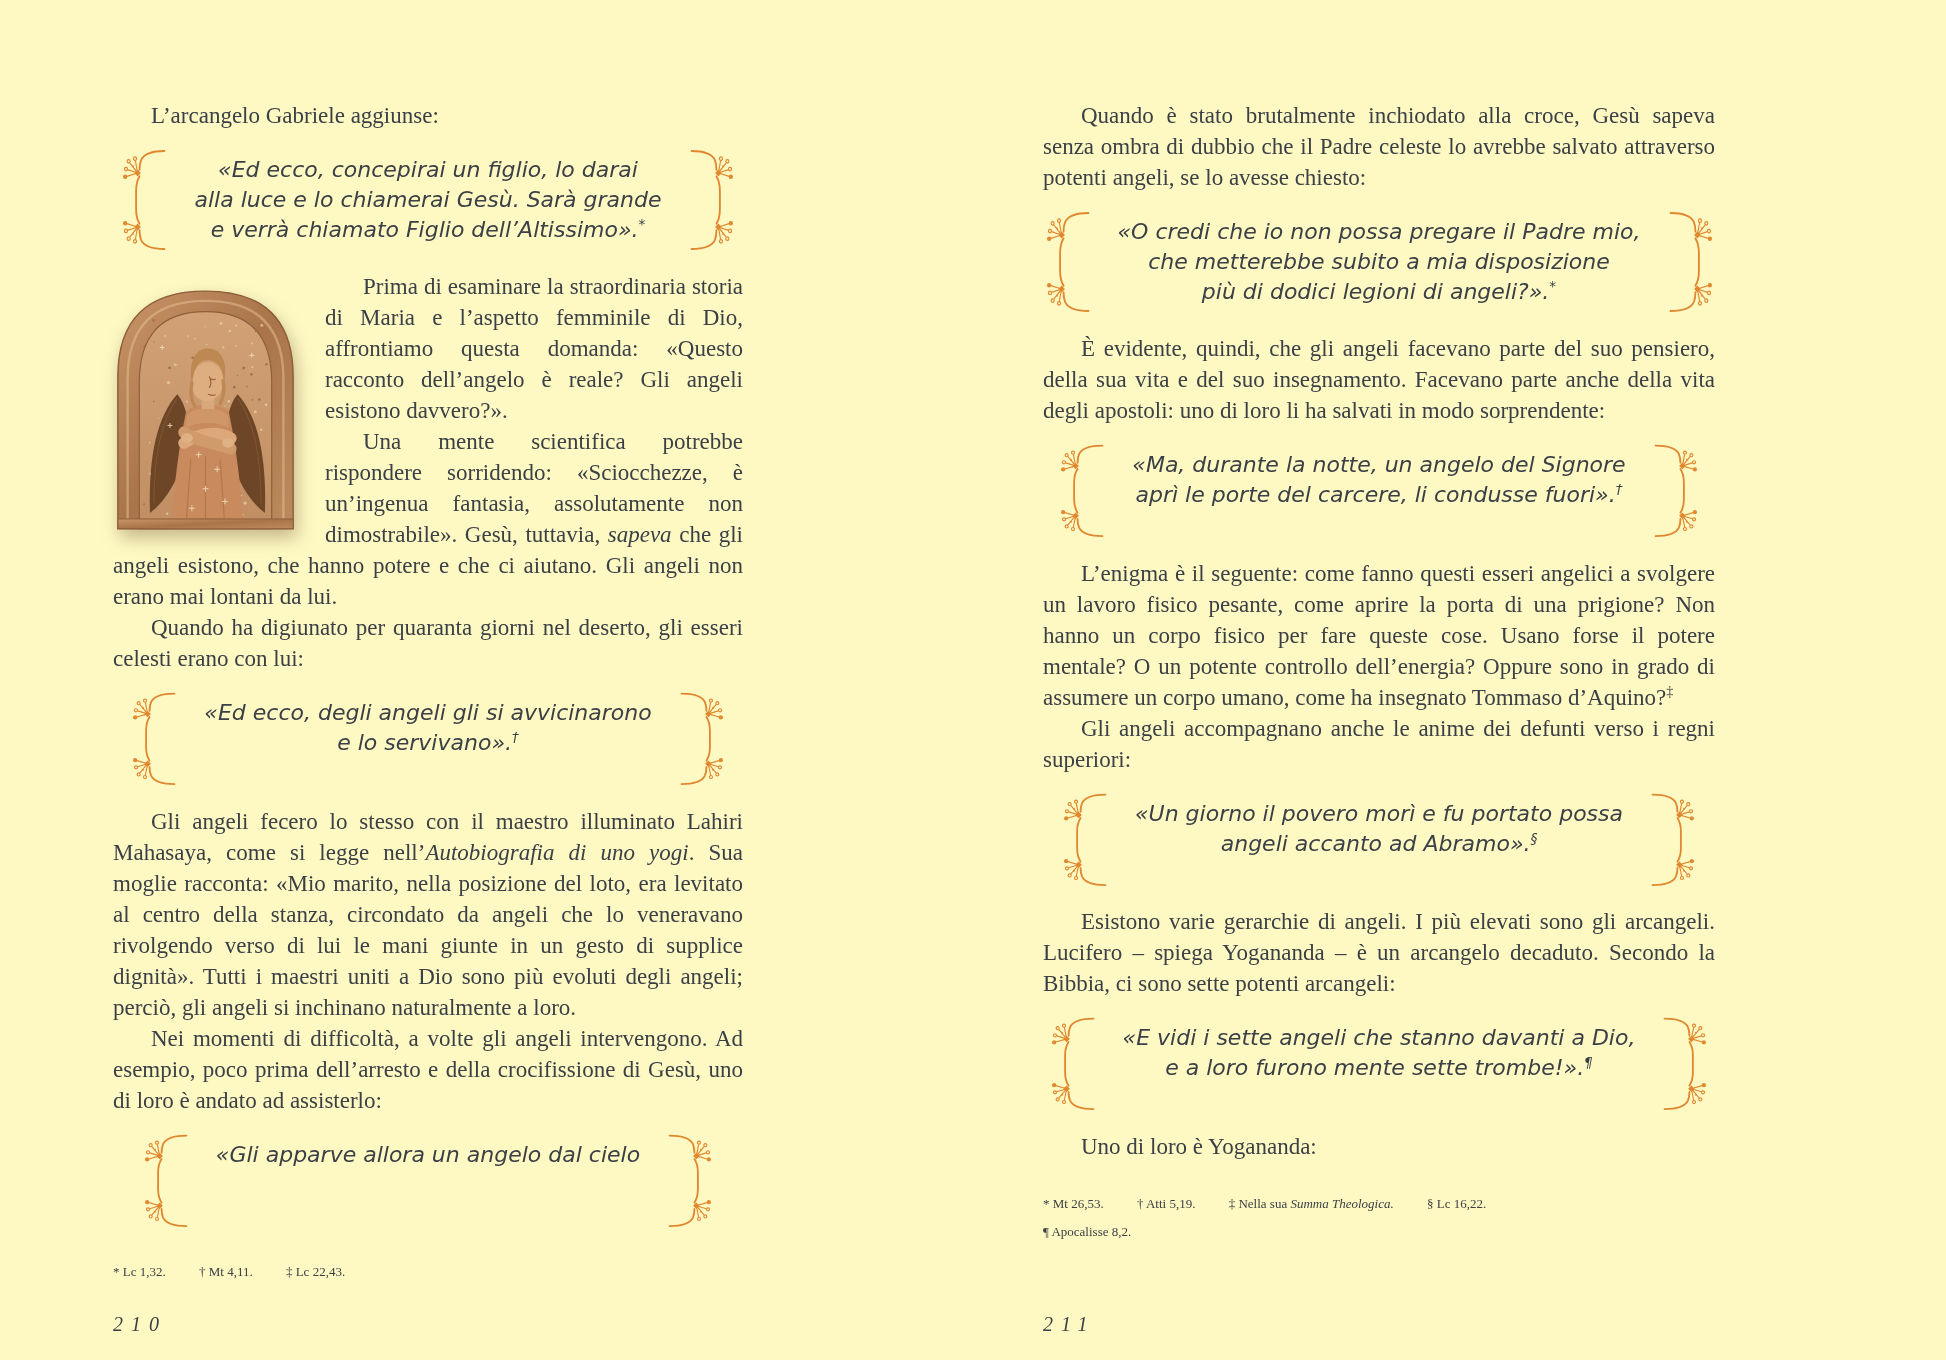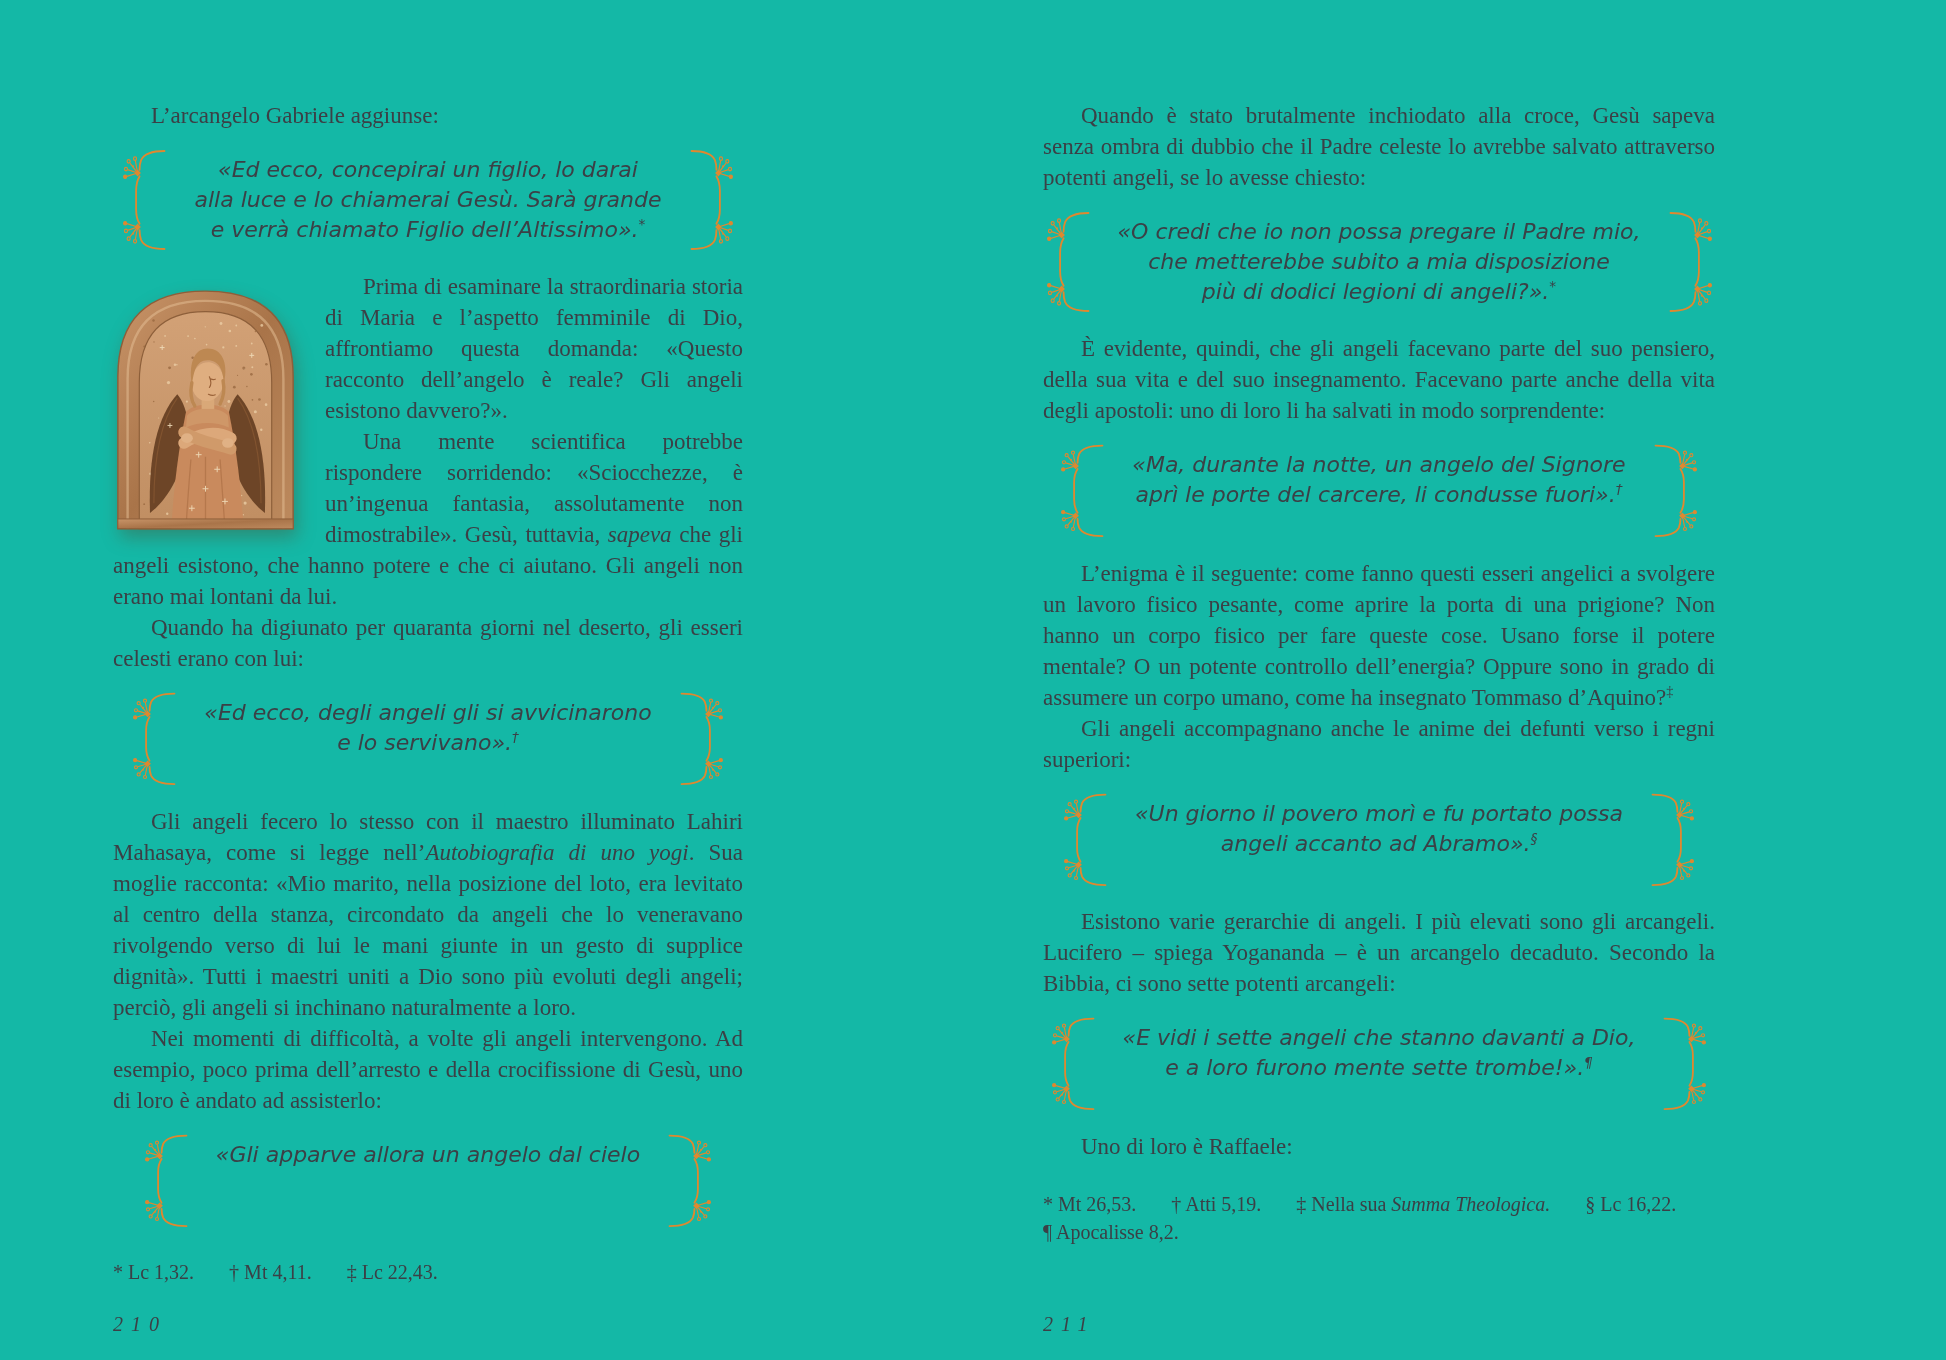--- a/index.html
+++ b/index.html
@@ -1,35 +1,35 @@
 <!DOCTYPE html>
 <html lang="it" style="--orn: #e0882f; --ink: #3b4046;"><head>
 <meta charset="utf-8">
 <style>
   html,body{margin:0;padding:0;background:#ffffff;}
-  .spread{position:relative;width:1946px;height:1360px;background:#14b8a6;overflow:hidden;
+  .spread{position:relative;width:1946px;height:1360px;background:#fef9c3;overflow:hidden;
           font-family:"Liberation Serif", serif;}
   .page{position:absolute;top:100px;bottom:0;}
   .page-left{left:113px;width:630px;}
   .page-right{left:1043px;width:672px;}
   p.body{font-size:23px;line-height:31px;margin:0;text-align:justify;text-indent:38px;color:var(--ink);}
   .it{font-style:italic;}
   sup{font-size:62%;line-height:0;}
   
   .quote{display:flex;align-items:stretch;justify-content:center;gap:24px;margin:15px 0 17px;clear:both;}
   .q-text{font-family:"DejaVu Sans", sans-serif;font-style:italic;font-size:22px;line-height:30px;
           text-align:center;color:var(--ink);padding:9px 4px;}
   .q-line{white-space:nowrap;}
   .brk{display:block;width:46px;color:var(--orn);}
   .brk svg{display:block;width:46px;height:100%;}
   .brk.r svg{transform:scaleX(-1);}
   
   .angel{float:left;width:185px;height:258px;margin:6px 27px 10px 0;
          filter:drop-shadow(3px 8px 9px rgba(90,58,28,.35));}
-  .footnotes{clear:both;margin-top:28px;font-size:20px;line-height:28px;color:var(--ink);}
+  .footnotes{clear:both;margin-top:28px;font-size:13px;line-height:28px;color:var(--ink);}
   .fn{margin-right:30px;}
   .pagenum{position:absolute;left:0;right:0;bottom:24px;text-align:left;
            font-size:20px;letter-spacing:8px;color:var(--ink);font-style:italic;}
 </style>
 </head>
 <body>
 
 <div class="spread">
 
   <div class="page page-left">
@@ -760,21 +760,21 @@
         <path d="M0 0 L-14 4"></path>
                 <circle cx="-16.3" cy="4.6" r="2" fill="currentColor"></circle>
       </g>
       <circle cx="-6" cy="-8" r="1.2" fill="currentColor"></circle>
       <rect x="-3" y="-3" width="6" height="6" fill="currentColor" transform="rotate(45)"></rect>
     </g>
   </svg>
 </span>
     </div>
 
-    <p class="body"><span>Uno di loro è Raffaele:</span></p>
+    <p class="body"><span>Uno di loro è Yogananda:</span></p>
 
     <div class="footnotes">
       <div>
         <span class="fn"><span>* Mt 26,53.</span></span>
         <span class="fn"><span>† Atti 5,19.</span></span>
         <span class="fn"><span>‡ Nella sua </span><span class="it">Summa Theologica.</span></span>
         <span class="fn"><span>§ Lc 16,22.</span></span>
       </div>
       <div>
         <span class="fn"><span>¶ Apocalisse 8,2.</span></span>

